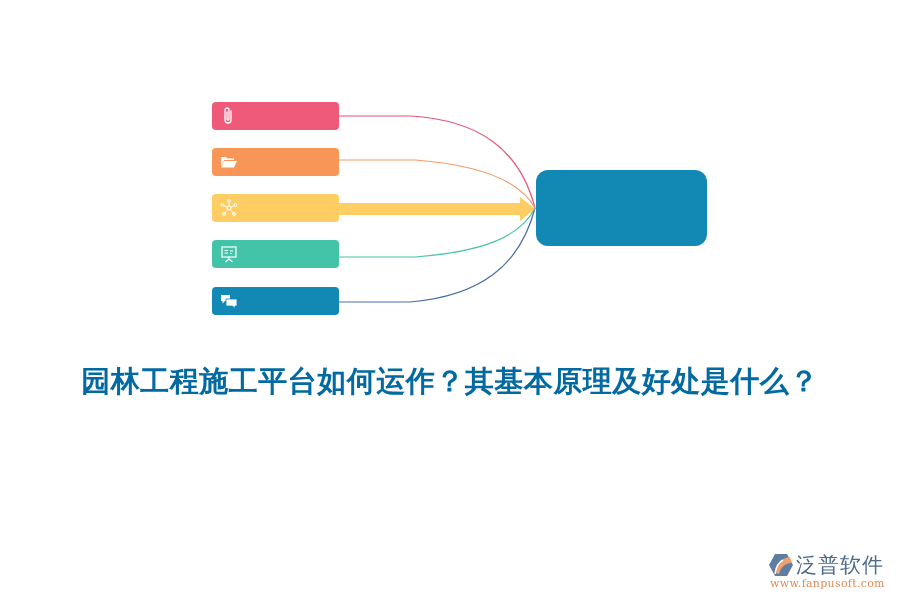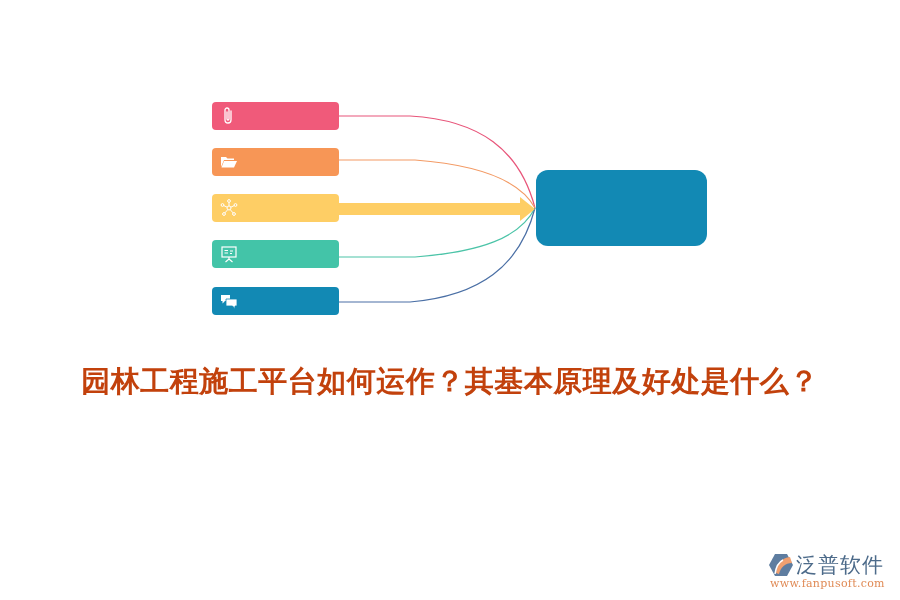--- a/index.html
+++ b/index.html
@@ -83,21 +83,21 @@
   <div class="bar" style="top:287px;background:#1289b4">
     <svg class="icon" viewBox="0 0 20 20">
       <path d="M2,4 L11,4 L11,10 L6,10 L3.5,12.5 L3.5,10 L2,10 Z" fill="#fff"></path>
       <path d="M7,8 L18,8 L18,15 L16,15 L16,17.5 L13.5,15 L7,15 Z" fill="#fff" stroke="#1289b4" stroke-width="0.8"></path>
     </svg>
   </div>
 
   <div class="center-box" style="background:#1289b4"></div>
 </div>
 
-<div class="title" style="color:#c2410c">园林工程施工平台如何运作？其基本原理及好处是什么？</div>
+<div class="title" style="color:#0369a1">园林工程施工平台如何运作？其基本原理及好处是什么？</div>
 
 <div class="logo">
   <svg class="logo-mark" viewBox="0 0 26 24">
     <polygon points="7,1 19,1 25,12 19,23 7,23 1,12" fill="#5e7da0"></polygon>
     <path d="M8,20 C9,10 14,5 22,4 L24,10 C17,10 13,14 11,21 Z" fill="#f0a070"></path>
     <path d="M7,21 C8,14 11,9 15,7" fill="none" stroke="#fff" stroke-width="1.5"></path>
   </svg>
   <span class="logo-name">泛普软件</span>
   <span class="logo-url">www.fanpusoft.com</span>
 </div>

